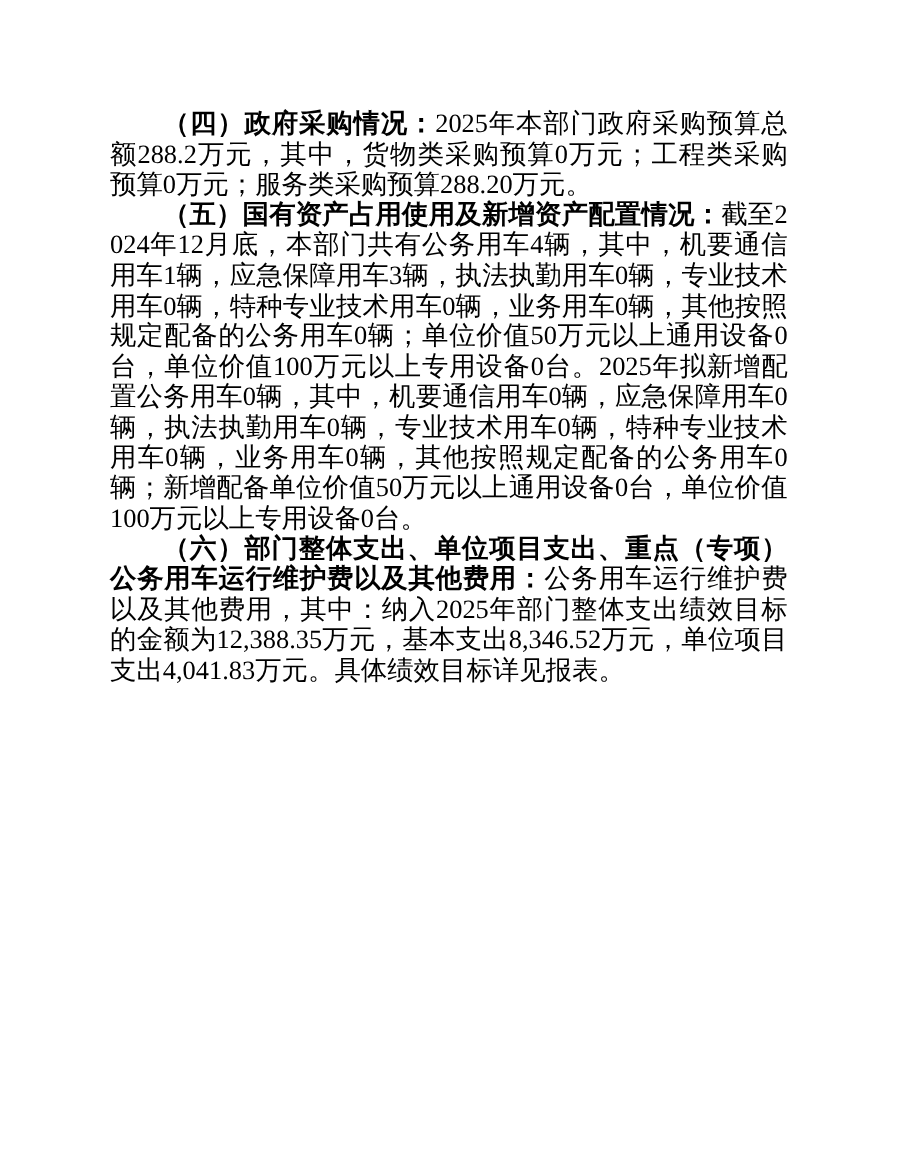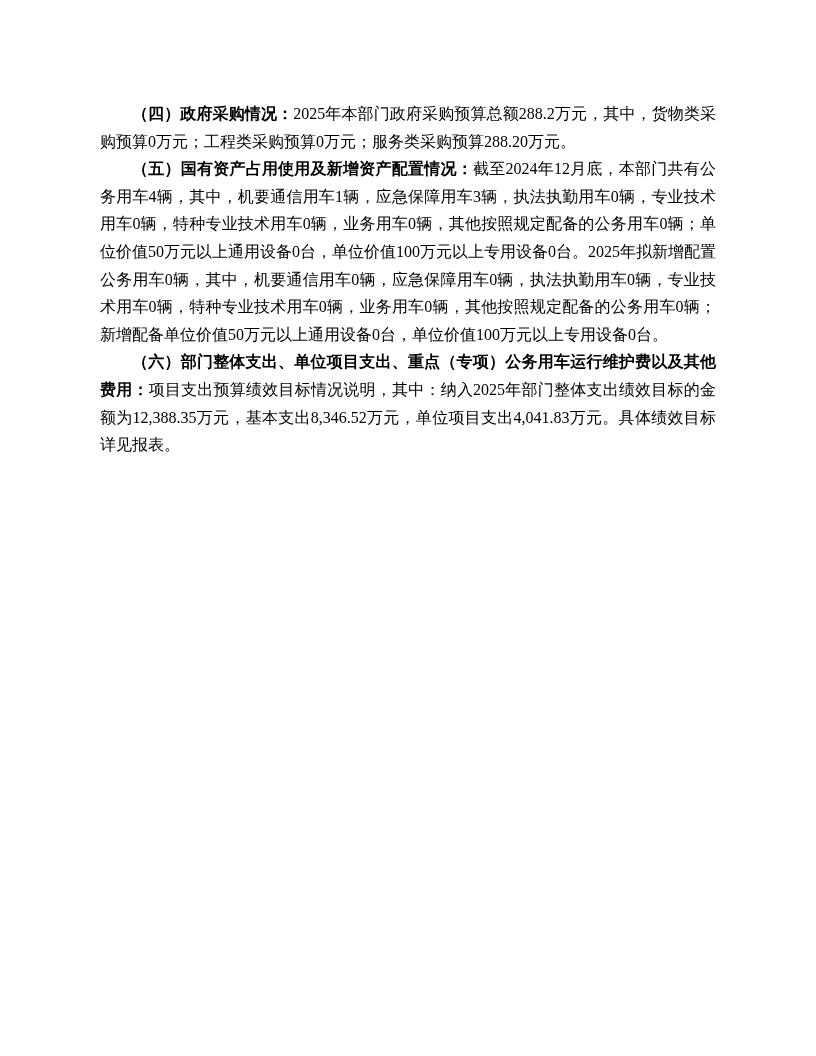--- a/index.html
+++ b/index.html
@@ -11,21 +11,21 @@
     position: relative;
     width: 816px;
     height: 1056px;
     background: #ffffff;
     box-sizing: border-box;
     padding: 100px 100px 0 100px;
     overflow: hidden;
   }
   .doc {
     font-family: "Liberation Serif", "DejaVu Serif", serif;
-    font-size: 16px;
+    font-size: 24px;
     line-height: 27.6px;
     color: #000000;
     text-align: justify;
     letter-spacing: 0;
   }
   .doc p {
     margin: 0;
     padding: 0;
     text-indent: 2em;
     word-break: break-all;
@@ -37,19 +37,19 @@
 </head>
 <body>
 
 <div class="page">
   <div class="doc">
 
     <p><span class="bold">（四）政府采购情况：</span><span>2025年本部门政府采购预算总额288.2万元，其中，货物类采购预算0万元；工程类采购预算0万元；服务类采购预算288.20万元。</span></p>
 
     <p><span class="bold">（五）国有资产占用使用及新增资产配置情况：</span><span>截至2024年12月底，本部门共有公务用车4辆，其中，机要通信用车1辆，应急保障用车3辆，执法执勤用车0辆，专业技术用车0辆，特种专业技术用车0辆，业务用车0辆，其他按照规定配备的公务用车0辆；单位价值50万元以上通用设备0台，单位价值100万元以上专用设备0台。2025年拟新增配置公务用车0辆，其中，机要通信用车0辆，应急保障用车0辆，执法执勤用车0辆，专业技术用车0辆，特种专业技术用车0辆，业务用车0辆，其他按照规定配备的公务用车0辆；新增配备单位价值50万元以上通用设备0台，单位价值100万元以上专用设备0台。</span></p>
 
-    <p><span class="bold">（六）部门整体支出、单位项目支出、重点（专项）公务用车运行维护费以及其他费用：</span><span>项目支出预算绩效目标情况说明，其中：纳入2025年部门整体支出绩效目标的金额为12,388.35万元，基本支出8,346.52万元，单位项目支出4,041.83万元。具体绩效目标详见报表。</span></p>
+    <p><span class="bold">（六）部门整体支出、单位项目支出、重点（专项）公务用车运行维护费以及其他费用：</span><span>公务用车运行维护费以及其他费用，其中：纳入2025年部门整体支出绩效目标的金额为12,388.35万元，基本支出8,346.52万元，单位项目支出4,041.83万元。具体绩效目标详见报表。</span></p>
 
 
 
 
   </div>
 </div>
 
 </body></html>

